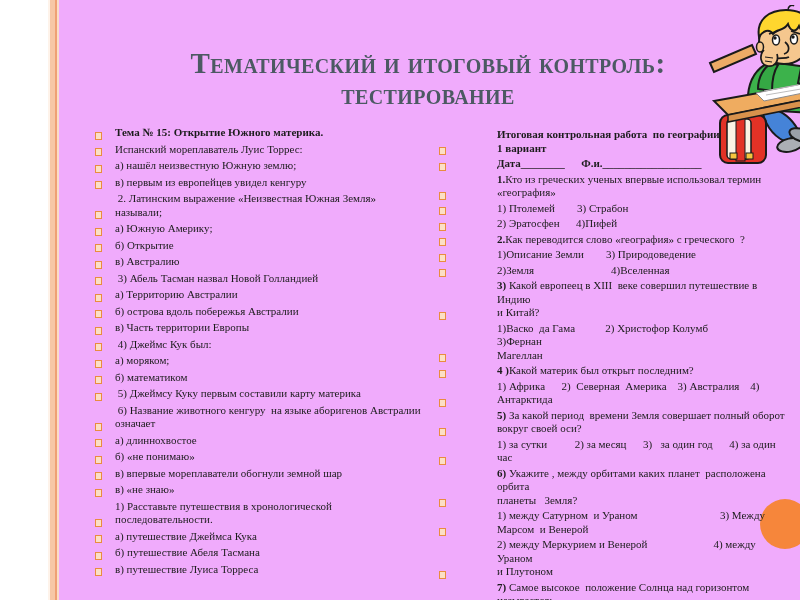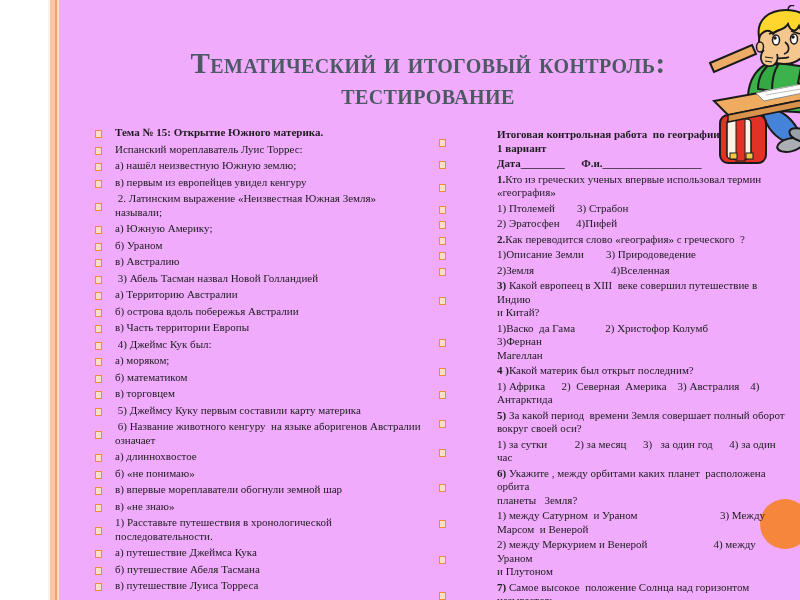--- a/index.html
+++ b/index.html
@@ -21,21 +21,21 @@
   }
   .title{
     position:absolute;left:30px;top:48px;width:700px;margin:0;text-align:center;
     font-variant:small-caps;font-weight:700;font-size:29px;line-height:1.06;
     letter-spacing:0.4px;color:#4C5963;z-index:2;
   }
   .col{position:absolute;top:126px;font-size:11px;z-index:1;}
   .col ul{list-style:none;margin:0;padding:0;}
   .col-left{left:40px;width:334px;}
   .col-right{left:384px;width:353px;top:128px;}
-  .col li{display:flex;align-items:center;margin-bottom:3px;}
+  .col li{display:flex;align-items:flex-end;margin-bottom:3px;}
   .col-right li{margin-bottom:2px;gap:38px;}
   .bullet{
     width:5px;height:6px;border:1px solid #E98C3F;background:#FCDFC5;
     margin:3px 13px 0 7px;flex:0 0 auto;
   }
   .item-text{flex:1;white-space:pre-wrap;line-height:13.5px;}
   .item-text b{font-weight:700;}
   .cartoon{position:absolute;left:658px;top:5px;width:134px;height:164px;z-index:3;}
 </style>
 </head>
@@ -70,21 +70,21 @@
           <span class="bullet"></span>
           <div class="item-text"><span> 2. Латинским выражение «Неизвестная Южная Земля»
 называли;</span></div>
         </li>
         <li>
           <span class="bullet"></span>
           <div class="item-text"><span>а) Южную Америку;</span></div>
         </li>
         <li>
           <span class="bullet"></span>
-          <div class="item-text"><span>б) Ураном</span></div>
+          <div class="item-text"><span>б) Открытие</span></div>
         </li>
         <li>
           <span class="bullet"></span>
           <div class="item-text"><span>в) Австралию</span></div>
         </li>
         <li>
           <span class="bullet"></span>
           <div class="item-text"><span> 3) Абель Тасман назвал Новой Голландией</span></div>
         </li>
         <li>
@@ -103,24 +103,20 @@
           <span class="bullet"></span>
           <div class="item-text"><span> 4) Джеймс Кук был:</span></div>
         </li>
         <li>
           <span class="bullet"></span>
           <div class="item-text"><span>а) моряком;</span></div>
         </li>
         <li>
           <span class="bullet"></span>
           <div class="item-text"><span>б) математиком</span></div>
-        </li>
-        <li>
-          <span class="bullet"></span>
-          <div class="item-text"><span>в) торговцем</span></div>
         </li>
         <li>
           <span class="bullet"></span>
           <div class="item-text"><span> 5) Джеймсу Куку первым составили карту материка</span></div>
         </li>
         <li>
           <span class="bullet"></span>
           <div class="item-text"><span> 6) Название животного кенгуру  на языке аборигенов Австралии
 означает</span></div>
         </li>

